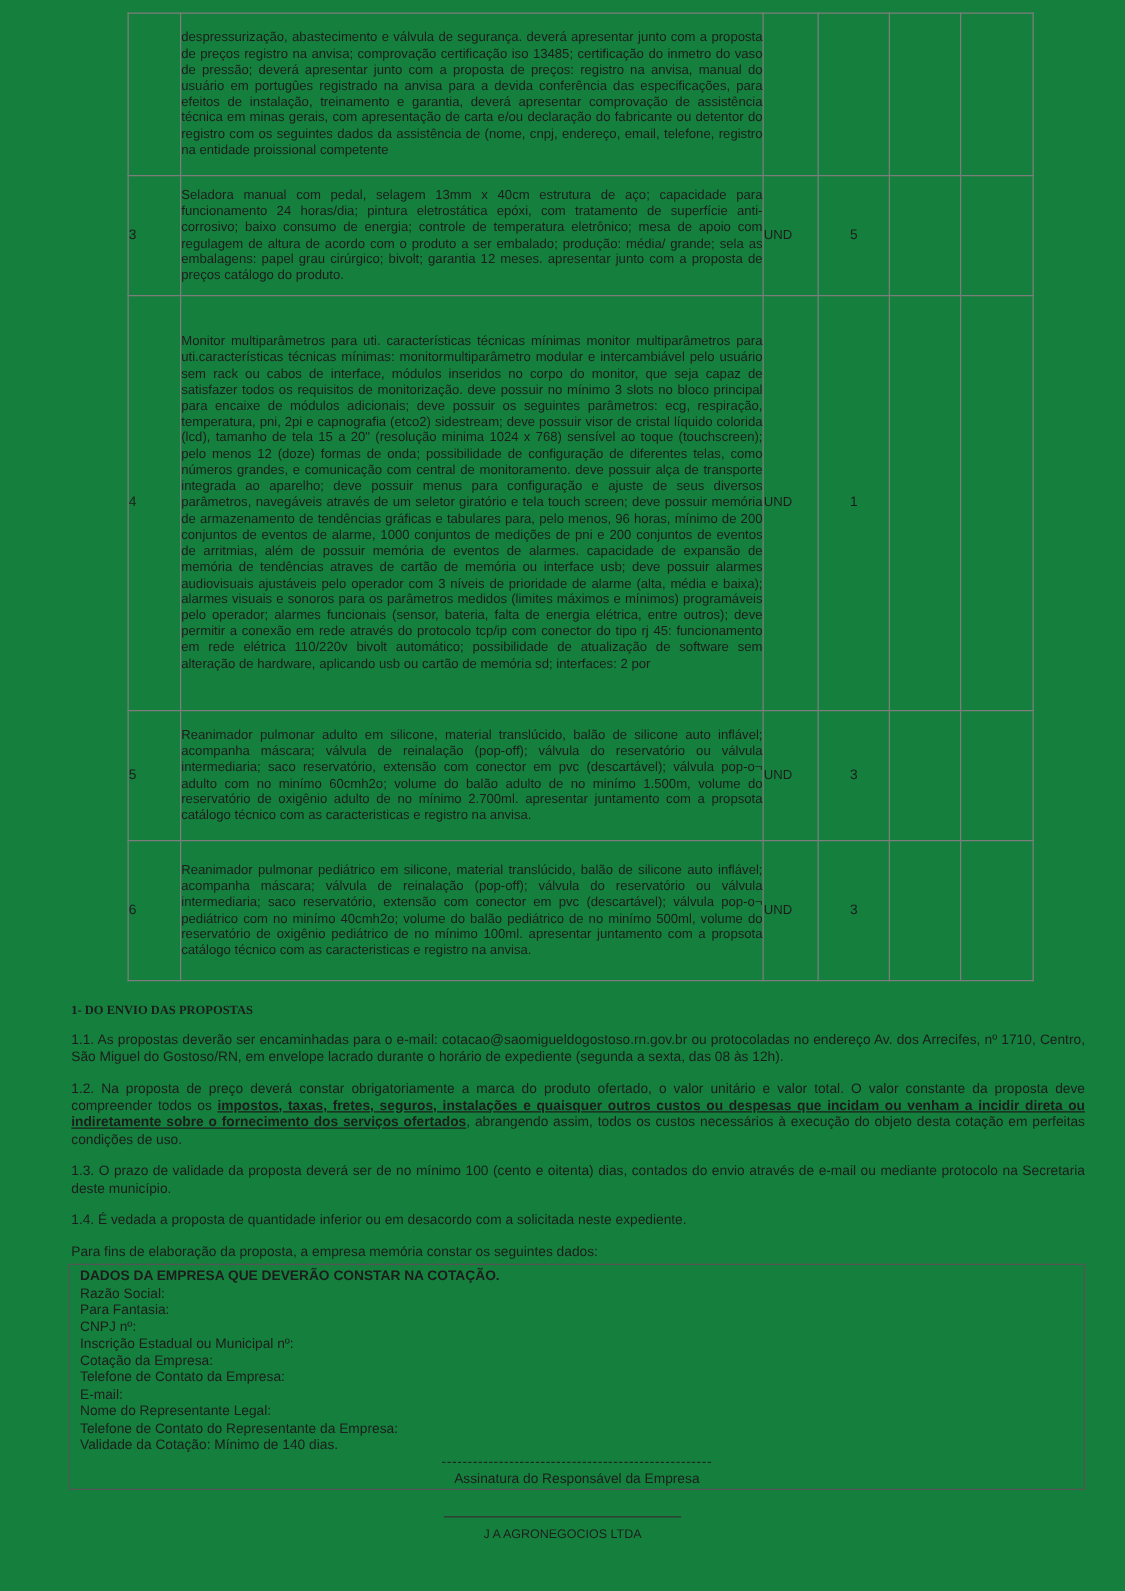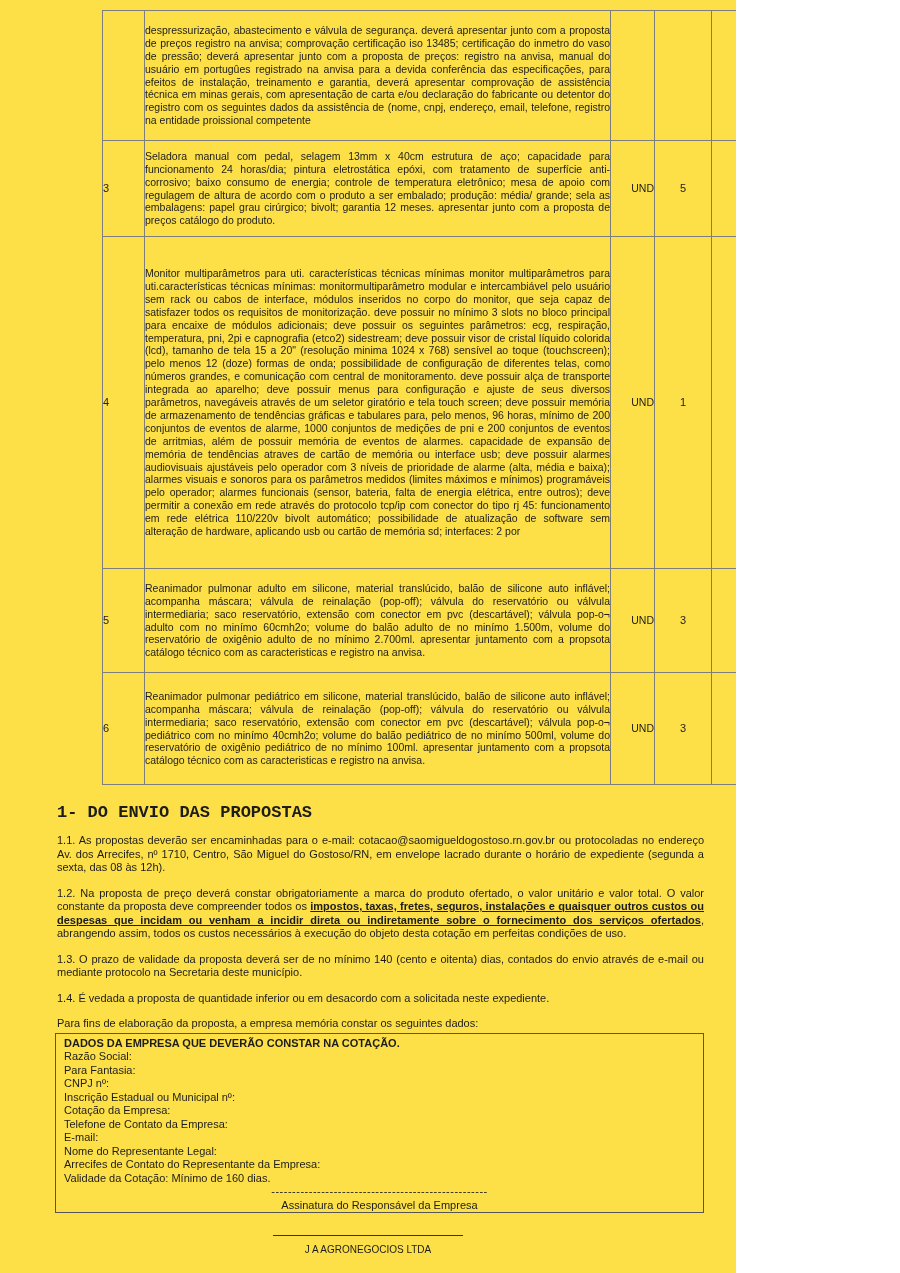--- a/index.html
+++ b/index.html
@@ -1,50 +1,50 @@
 <!DOCTYPE html>
 <html><head>
 <meta charset="utf-8">
 <style>
   html,body{margin:0;padding:0;background:#fff;}
   .page{
     position:relative;
-    width:736px;
+    width:900px;
     height:1273px;
-    background:#fde047;
+    background:#15803d;
     color:#1c1c1c;
     font-family:"Liberation Sans","DejaVu Sans",sans-serif;
     overflow:hidden;
   }
   
   table.items{
     border-collapse:collapse;
     table-layout:fixed;
     margin:10px 0 0 102px;
     width:718px;
     font-size:10.5px;
     line-height:12.9px;
   }
   table.items td{
     border:1px solid #7d7d7d;
     vertical-align:middle;
     padding:0;
   }
   td.c-item{width:41px;text-align:left;padding-left:6px;font-size:11px;}
   td.c-desc{width:465px;text-align:justify;padding:8px 10px;vertical-align:middle;}
-  td.c-und{width:43px;text-align:right;font-size:10.5px;}
+  td.c-und{width:43px;text-align:left;font-size:10.5px;}
   td.c-qty{width:56px;text-align:center;font-size:11px;}
   td.c-blank1{width:56px;}
   td.c-blank2{width:57px;}
   
   .section-heading{
     margin:18px 32px 0 57px;
-    font-family:Liberation Mono, monospace;
+    font-family:Liberation Serif, serif;
     font-weight:bold;
-    font-size:17px;
+    font-size:10px;
   }
   .para{
     margin:12px 32px 0 57px;
     font-size:11px;
     line-height:13.5px;
     text-align:justify;
   }
   .para .bu{font-weight:bold;text-decoration:underline;}
   .box-intro{margin-bottom:0;}
   
@@ -122,38 +122,38 @@
       </tr>
     </tbody>
   </table>
 
   <div class="section-heading">1- DO ENVIO DAS PROPOSTAS</div>
 
   <div class="para">1.1. As propostas deverão ser encaminhadas para o e-mail: cotacao@saomigueldogostoso.rn.gov.br ou protocoladas no endereço Av. dos Arrecifes, nº 1710, Centro, São Miguel do Gostoso/RN, em envelope lacrado durante o horário de expediente (segunda a sexta, das 08 às 12h).</div>
 
   <div class="para"><span>1.2. Na proposta de preço deverá constar obrigatoriamente a marca do produto ofertado, o valor unitário e valor total. O valor constante da proposta deve compreender todos os </span><span class="bu">impostos, taxas, fretes, seguros, instalações e quaisquer outros custos ou despesas que incidam ou venham a incidir direta ou indiretamente sobre o fornecimento dos serviços ofertados</span><span>, abrangendo assim, todos os custos necessários à execução do objeto desta cotação em perfeitas condições de uso.</span></div>
 
-  <div class="para">1.3. O prazo de validade da proposta deverá ser de no mínimo 140 (cento e oitenta) dias, contados do envio através de e-mail ou mediante protocolo na Secretaria deste município.</div>
+  <div class="para">1.3. O prazo de validade da proposta deverá ser de no mínimo 100 (cento e oitenta) dias, contados do envio através de e-mail ou mediante protocolo na Secretaria deste município.</div>
 
   <div class="para">1.4. É vedada a proposta de quantidade inferior ou em desacordo com a solicitada neste expediente.</div>
 
   <div class="para box-intro">Para fins de elaboração da proposta, a empresa memória constar os seguintes dados:</div>
 
   <div class="company-box">
     <div class="box-title">DADOS DA EMPRESA QUE DEVERÃO CONSTAR NA COTAÇÃO.</div>
     <div>Razão Social:</div>
     <div>Para Fantasia:</div>
     <div>CNPJ nº:</div>
     <div>Inscrição Estadual ou Municipal nº:</div>
     <div>Cotação da Empresa:</div>
     <div>Telefone de Contato da Empresa:</div>
     <div>E-mail:</div>
     <div>Nome do Representante Legal:</div>
-    <div>Arrecifes de Contato do Representante da Empresa:</div>
-    <div>Validade da Cotação: Mínimo de 160 dias.</div>
+    <div>Telefone de Contato do Representante da Empresa:</div>
+    <div>Validade da Cotação: Mínimo de 140 dias.</div>
     <div class="sig-center sig-dashes">----------------------------------------------------</div>
     <div class="sig-center">Assinatura do Responsável da Empresa</div>
   </div>
 
   <div class="footer-sign">
     <div class="footer-line"></div>
     <div>J A AGRONEGOCIOS LTDA</div>
   </div>
 
 </div>

